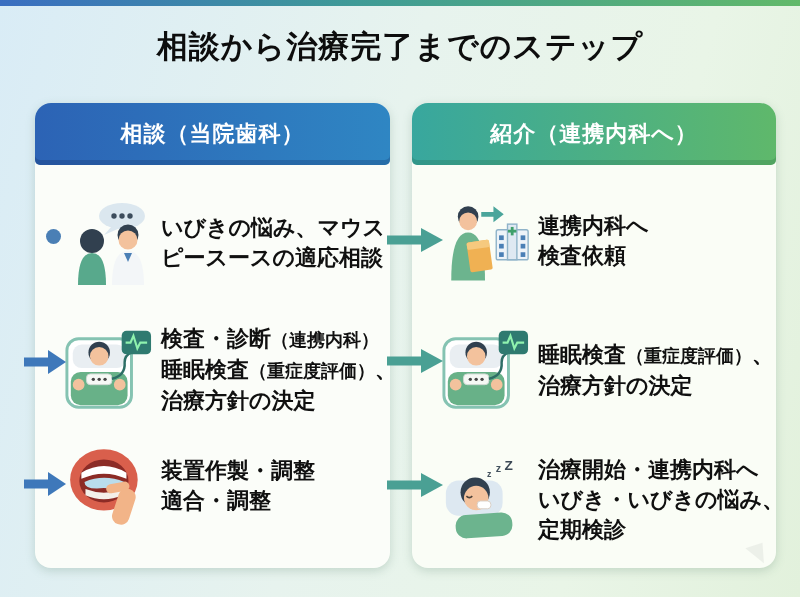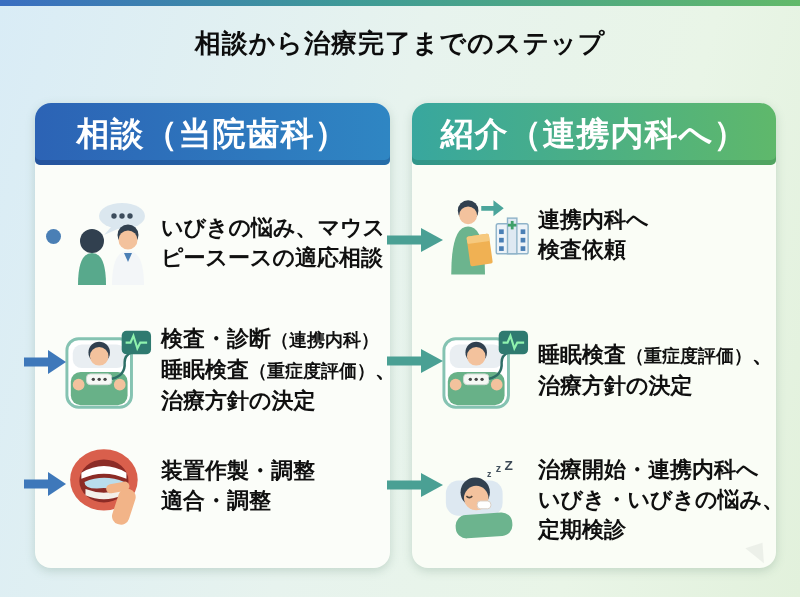--- a/index.html
+++ b/index.html
@@ -8,32 +8,32 @@
     background:linear-gradient(105deg,#d9ecf6 0%,#e7f3ee 45%,#e9f5e7 75%,#e2f1dc 100%);
     font-family:"Liberation Sans","DejaVu Sans",sans-serif;
     color:#111;
   }
   .top-bar{
     position:absolute; top:0; left:0; width:800px; height:6px;
     background:linear-gradient(90deg,#3a6ec1 0%,#3f9b96 45%,#62b96a 100%);
   }
   .main-title{
     position:absolute; top:26px; left:0; width:800px; text-align:center;
-    font-size:26px; font-weight:bold; letter-spacing:1px; color:#0d0d0d;
+    font-size:31px; font-weight:bold; letter-spacing:1px; color:#0d0d0d;
   }
   .card{
     position:absolute; top:103px; height:465px; border-radius:16px;
     background:#fbfdf9; box-shadow:0 3px 10px rgba(100,140,120,0.28);
   }
   .card.left{ left:35px; width:355px; }
   .card.right{ left:412px; width:364px; background:#fafdf6; }
   .card-header{
     height:62px; border-radius:16px 16px 5px 5px;
     display:flex; align-items:center; justify-content:center;
-    color:#fff; font-size:33px; font-weight:bold; letter-spacing:1px;
+    color:#fff; font-size:22px; font-weight:bold; letter-spacing:1px;
   }
   .card-header.blue{
     background:linear-gradient(90deg,#2c63b5,#2f86c3);
     box-shadow:inset 0 -5px 0 rgba(15,40,90,0.25);
   }
   .card-header.green{
     background:linear-gradient(90deg,#38a79e,#5fb86b);
     box-shadow:inset 0 -5px 0 rgba(20,80,50,0.18);
   }
   .row{
@@ -43,21 +43,21 @@
   .row .icon-box{
     width:90px; margin-left:28px; flex-shrink:0;
     display:flex; justify-content:center; align-items:center;
   }
   .row .text-box{
     margin-left:8px; font-size:22px; font-weight:bold;
     line-height:30px; color:#101010; white-space:nowrap;
   }
   .paren{ font-size:18px; }
   .r1{ top:84px; } .r2{ top:211px; } .r3{ top:327px; }
-  .card.right .r1{ top:76px; } .card.right .r3{ top:341px; }
+  .card.right .r1{ top:82px; } .card.right .r3{ top:341px; }
 
   .arrow{ position:absolute; }
   .dot{
     position:absolute; left:46px; top:229px; width:15px; height:15px;
     border-radius:50%; background:#4a7fb5;
   }
   .corner-shape{
     position:absolute; left:748px; top:545px; width:0; height:0;
     border-left:13px solid transparent; border-right:5px solid transparent;
     border-top:20px solid #e9ece6; transform:rotate(-18deg); opacity:.8;

